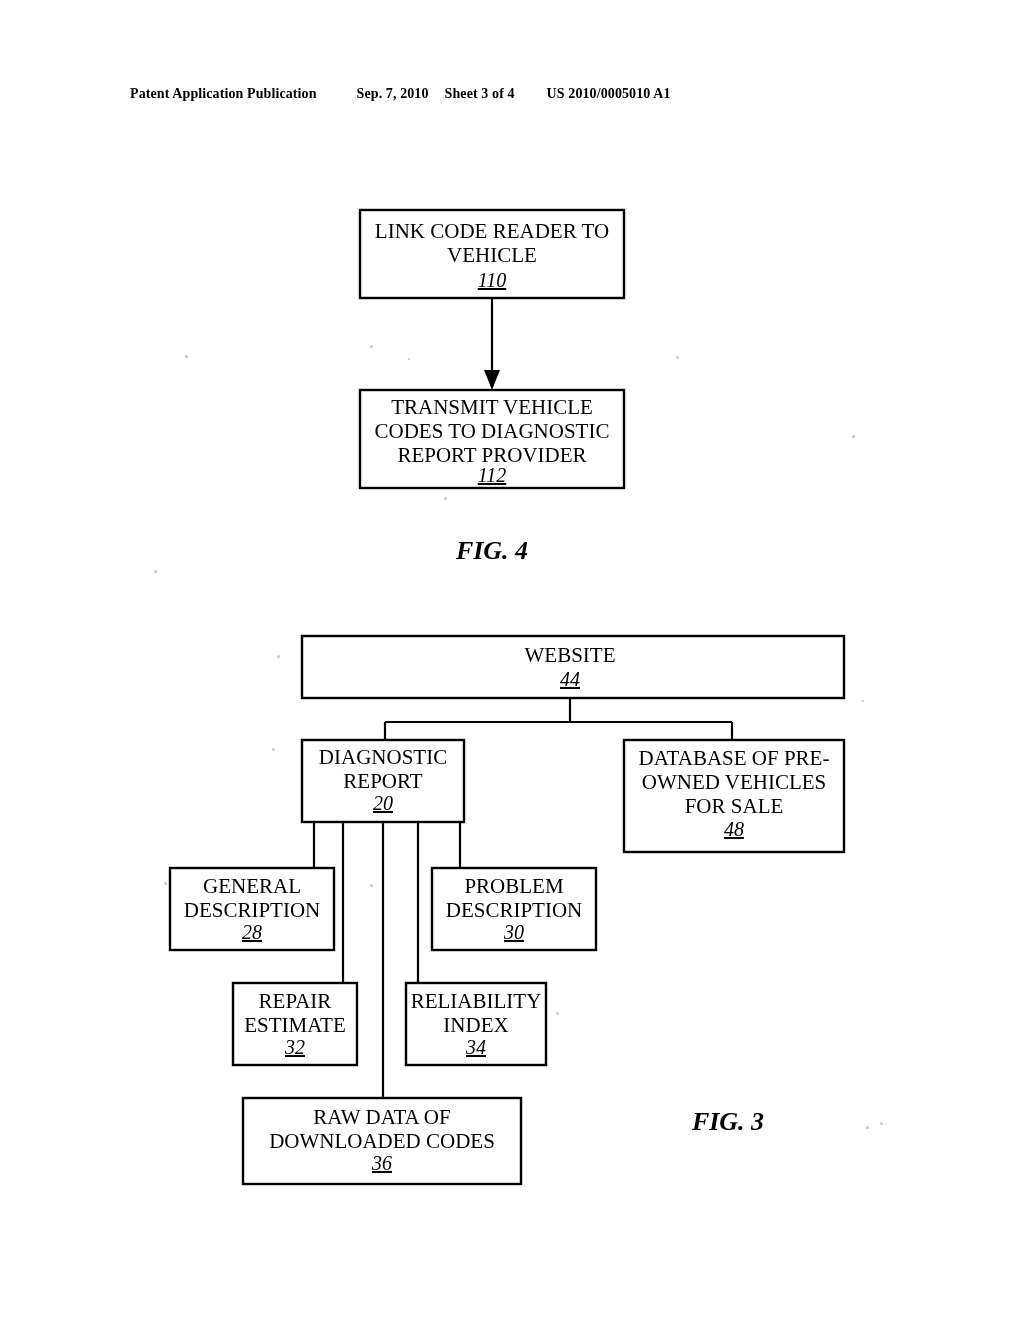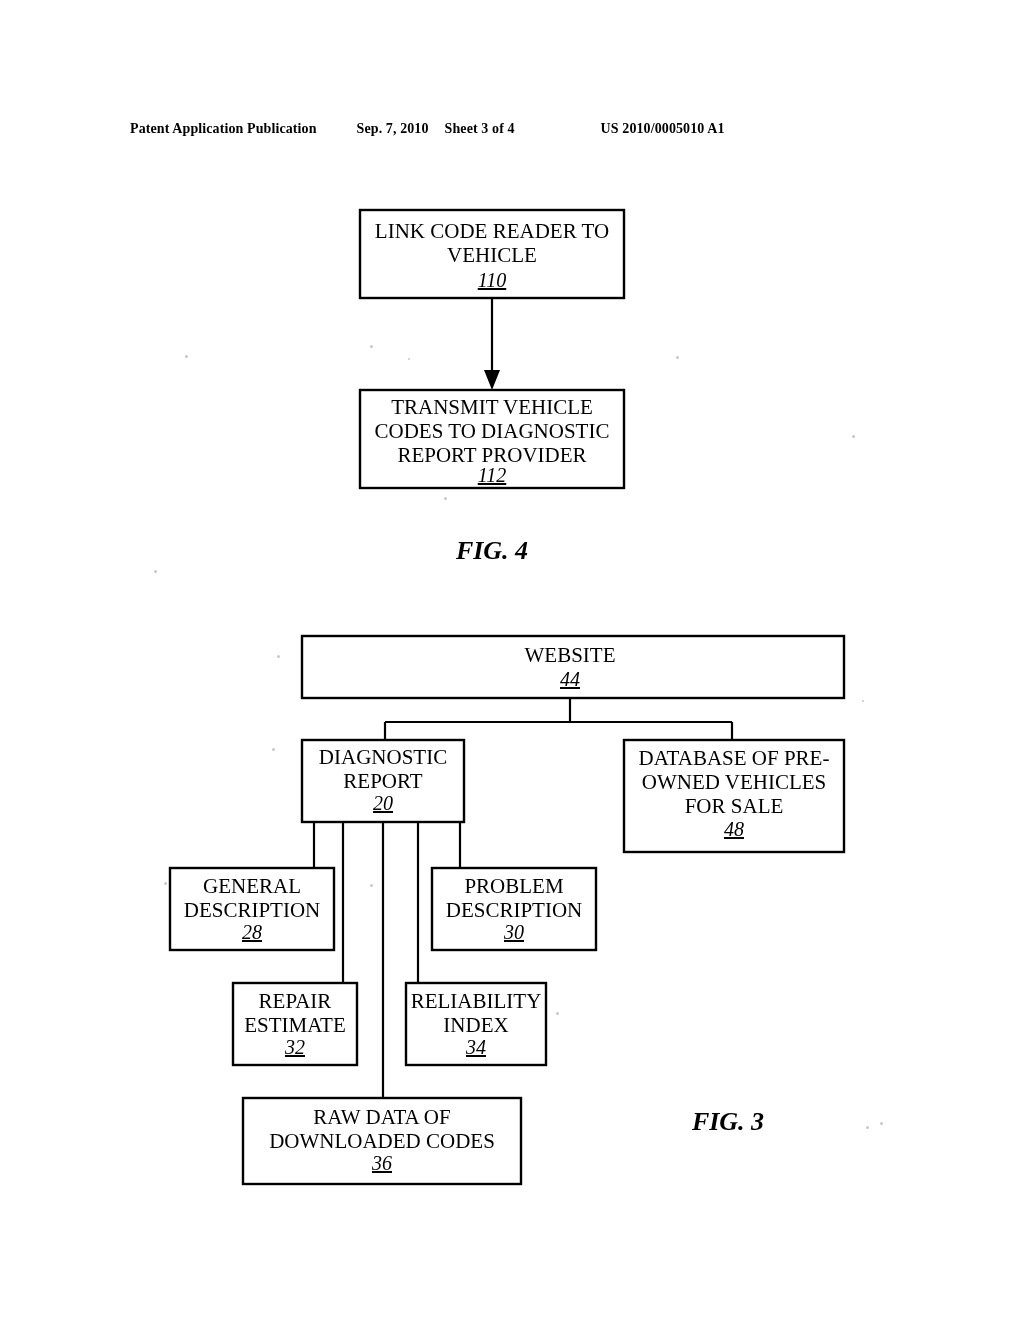--- a/index.html
+++ b/index.html
@@ -30,22 +30,22 @@
     height: 26px;
     display: flex;
     align-items: baseline;
     font-weight: bold;
     font-size: 14px;
     letter-spacing: 0.1px;
     white-space: nowrap;
   }
   .pub-header .h-pub   { flex: 0 0 auto; }
   .pub-header .h-date  { flex: 0 0 auto; margin-left: 40px; }
-  .pub-header .h-sheet { flex: 0 0 auto; margin-left: 16px; margin-top: 35px; }
-  .pub-header .h-num   { flex: 0 0 auto; margin-left: 86px; }
+  .pub-header .h-sheet { flex: 0 0 auto; margin-left: 16px; }
+  .pub-header .h-num   { flex: 0 0 auto; margin-left: 32px; }
 
   
   .figure-canvas {
     position: absolute;
     top: 0;
     left: 0;
     width: 1024px;
     height: 1320px;
   }
   .figure-canvas svg { display: block; }

